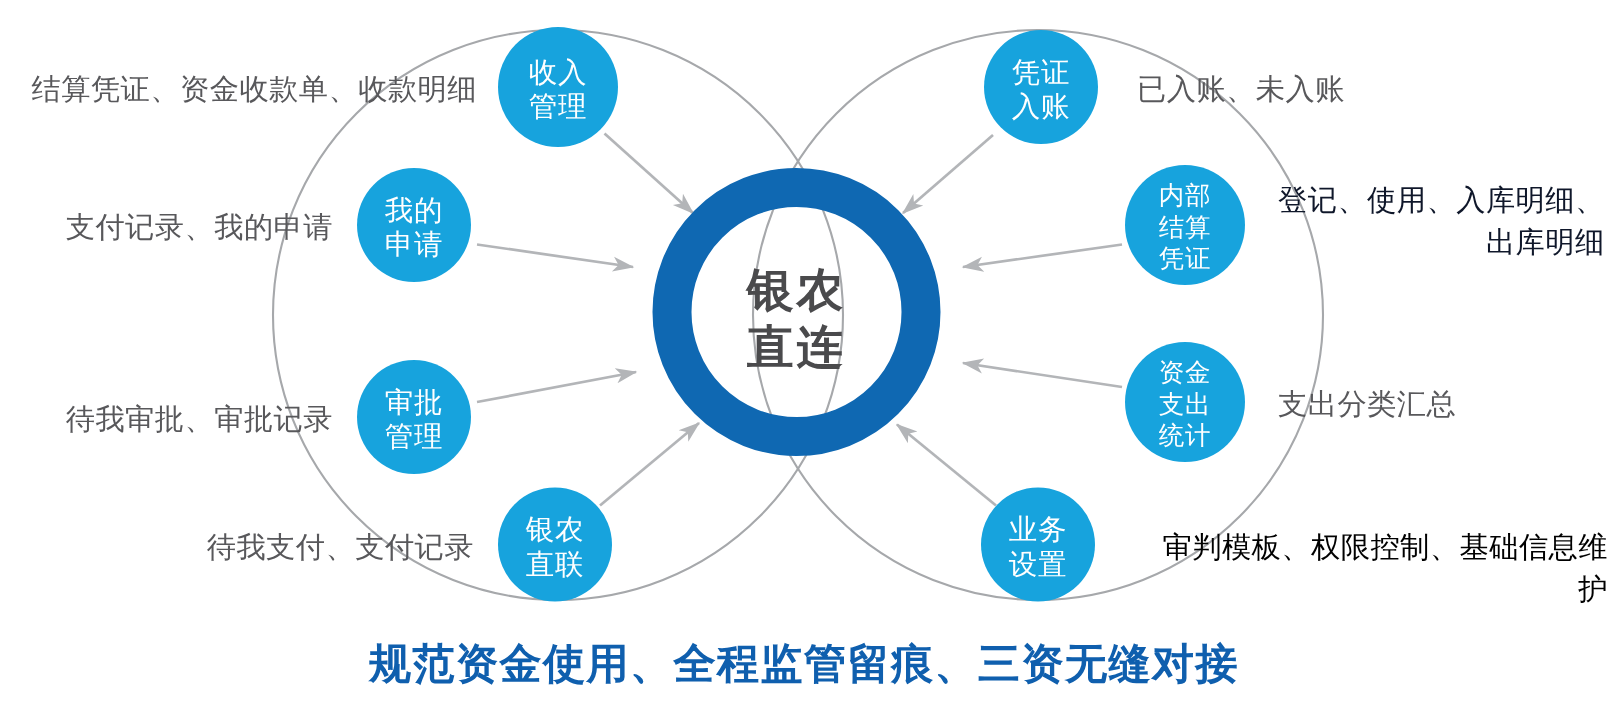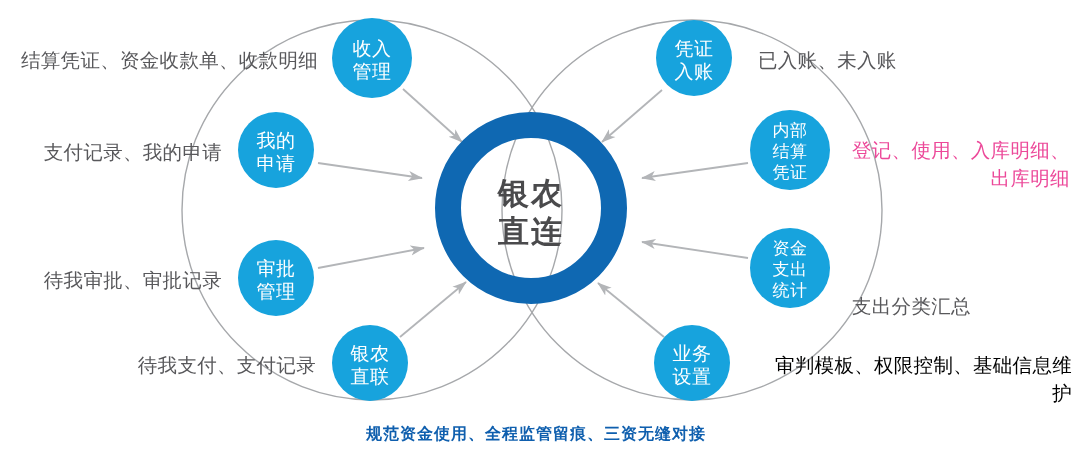--- a/index.html
+++ b/index.html
@@ -51,21 +51,21 @@
     text-anchor: middle;
     letter-spacing: 2px;
   }
   #caption {
     position: absolute;
     left: 0;
     top: 424px;
     width: 1072px;
     text-align: center;
     color: #0f5fae;
-    font-size: 16px;
+    font-size: 28px;
     font-weight: bold;
     letter-spacing: 1px;
     font-family: "Liberation Sans", "DejaVu Sans", sans-serif;
   }
 </style>
 </head>
 <body>
 
 <div id="stage">
 
@@ -142,20 +142,20 @@
         </g>
       </g>
   </svg>
 
   <div id="labels-layer">
       <div class="side-label left-of" style="top: 46px; color: rgb(88, 88, 91); right: 754px;">结算凭证、资金收款单、收款明细</div>
       <div class="side-label left-of" style="top: 138px; color: rgb(88, 88, 91); right: 850px;">支付记录、我的申请</div>
       <div class="side-label left-of" style="top: 266px; color: rgb(88, 88, 91); right: 850px; margin-left: 12px;">待我审批、审批记录</div>
       <div class="side-label left-of" style="top: 351px; color: rgb(88, 88, 91); right: 756px;">待我支付、支付记录</div>
       <div class="side-label right-of" style="top: 46px; color: rgb(88, 88, 91); left: 758px;">已入账、未入账</div>
-      <div class="side-label right-of" style="top: 136px; color: #ec4899; left: 852px;">登记、使用、入库明细、
+      <div class="side-label right-of" style="top: 120px; color: #0f172a; left: 852px;">登记、使用、入库明细、
 出库明细</div>
-      <div class="side-label right-of" style="top: 256px; color: rgb(88, 88, 91); left: 852px; margin-top: 36px;">支出分类汇总</div>
+      <div class="side-label right-of" style="top: 256px; color: rgb(88, 88, 91); left: 852px;">支出分类汇总</div>
       <div class="side-label right-of" style="top: 351px; color: #000000; left: 756px;">审判模板、权限控制、基础信息维护</div>
     </div>
 
   <div id="caption" style="color: rgb(15, 95, 174);">规范资金使用、全程监管留痕、三资无缝对接</div>
 </div>
 
 </body></html>

